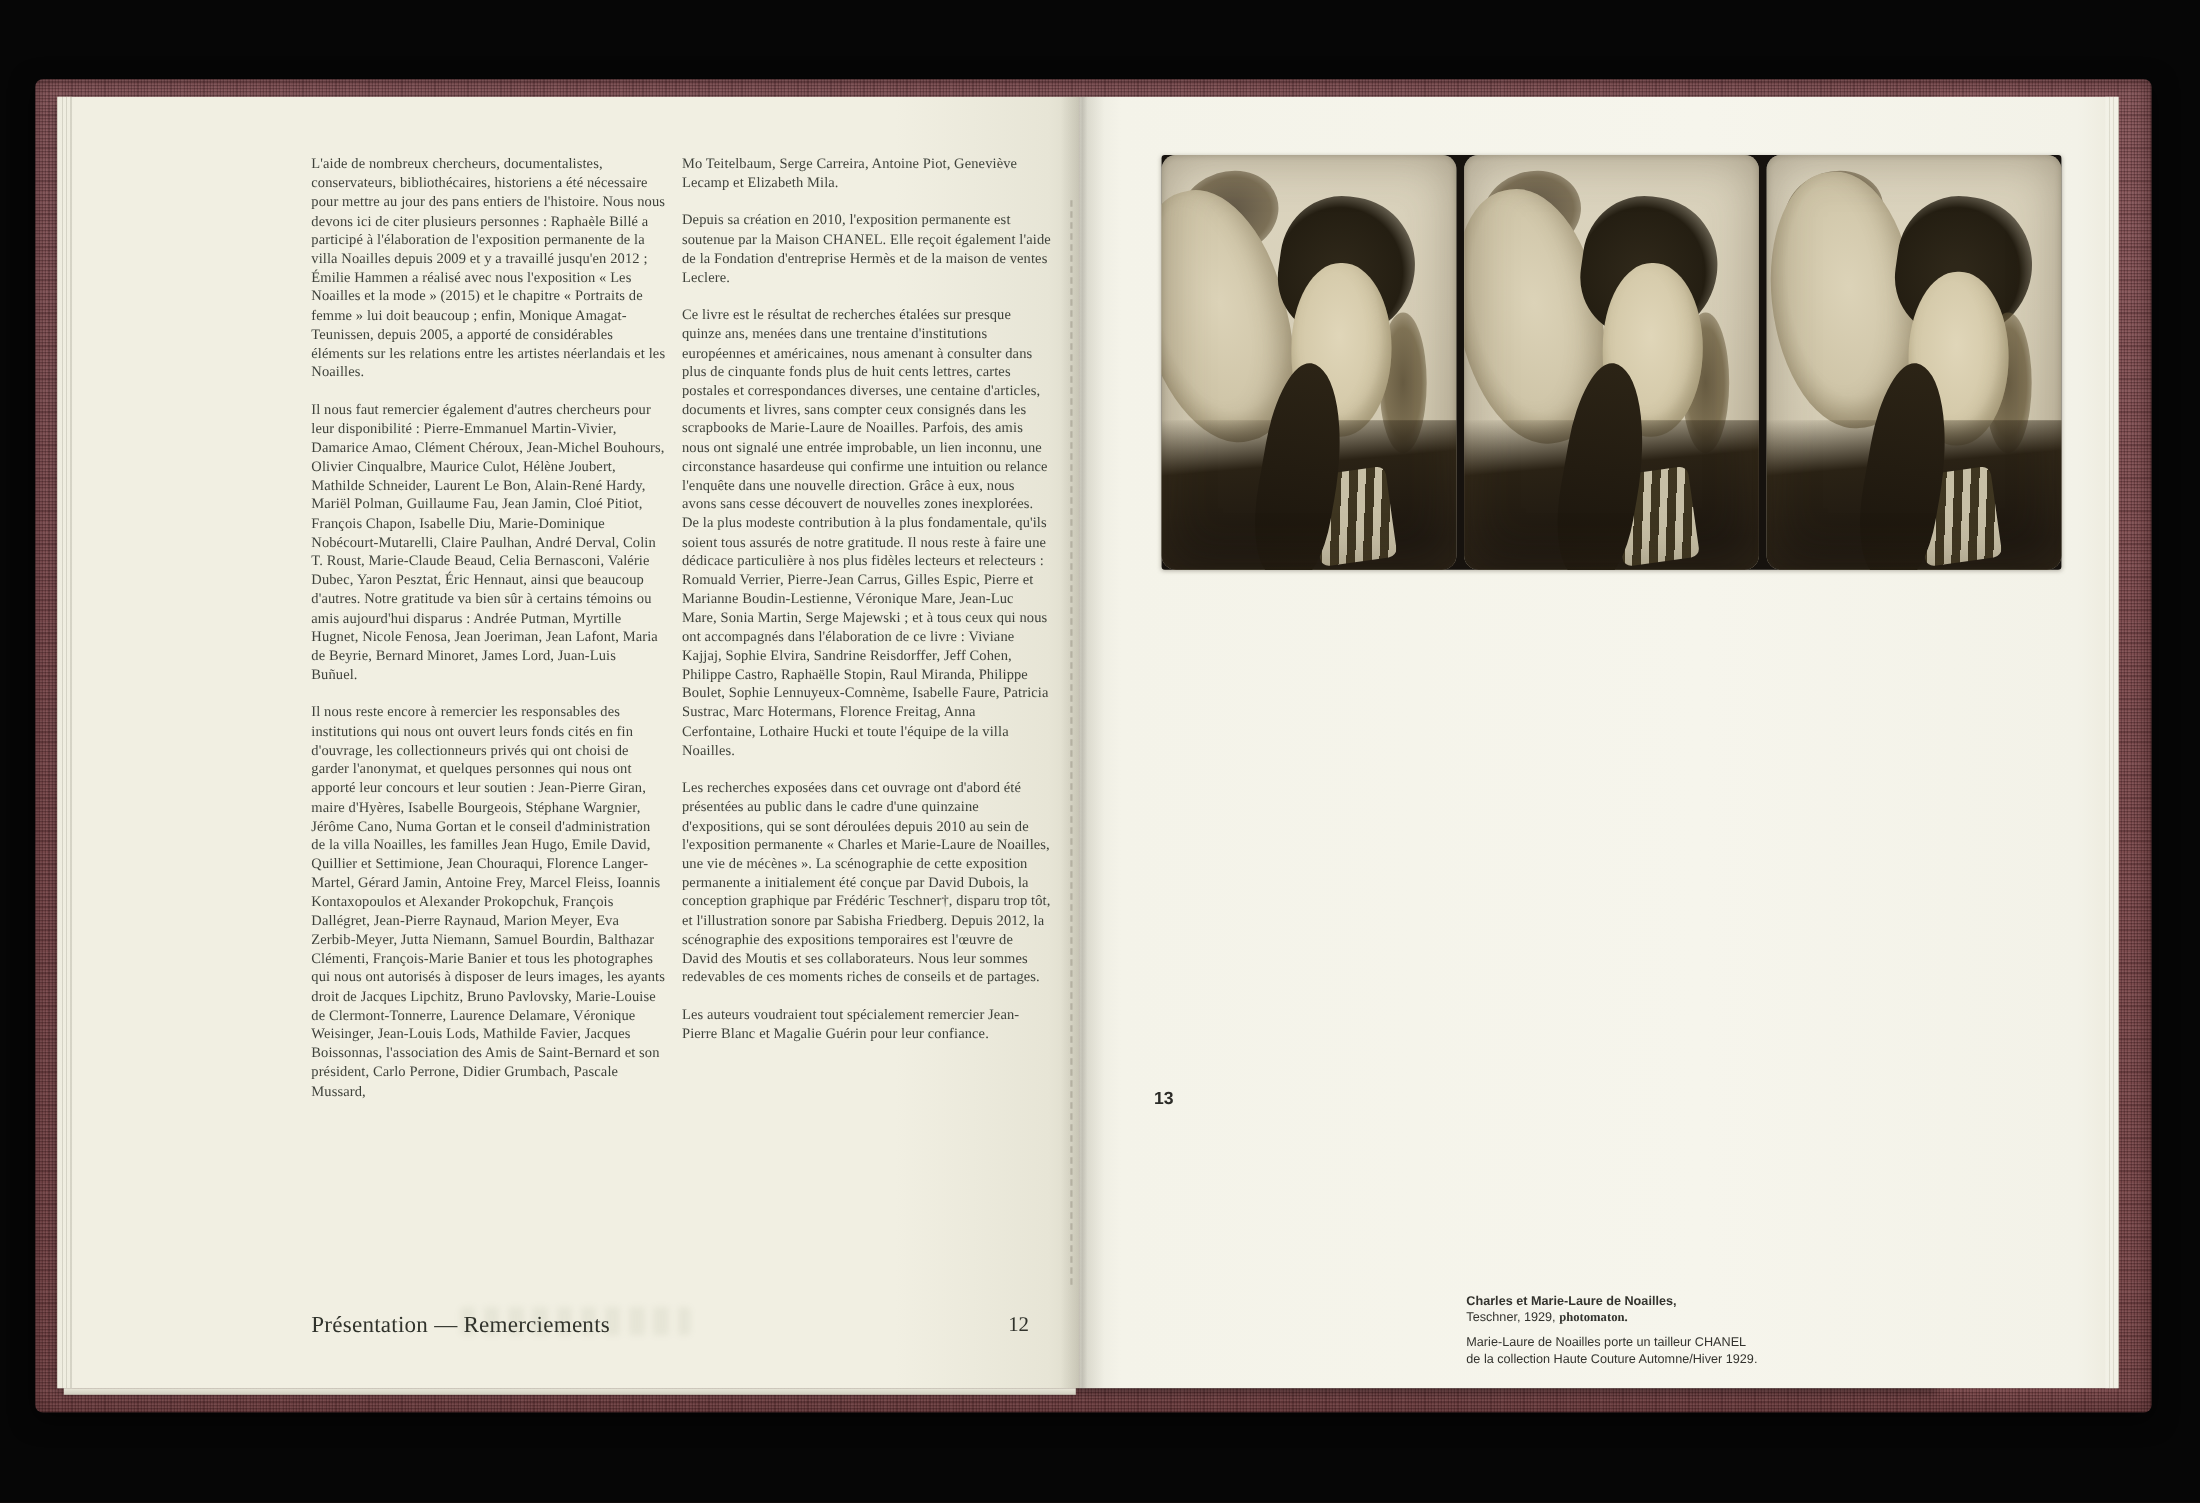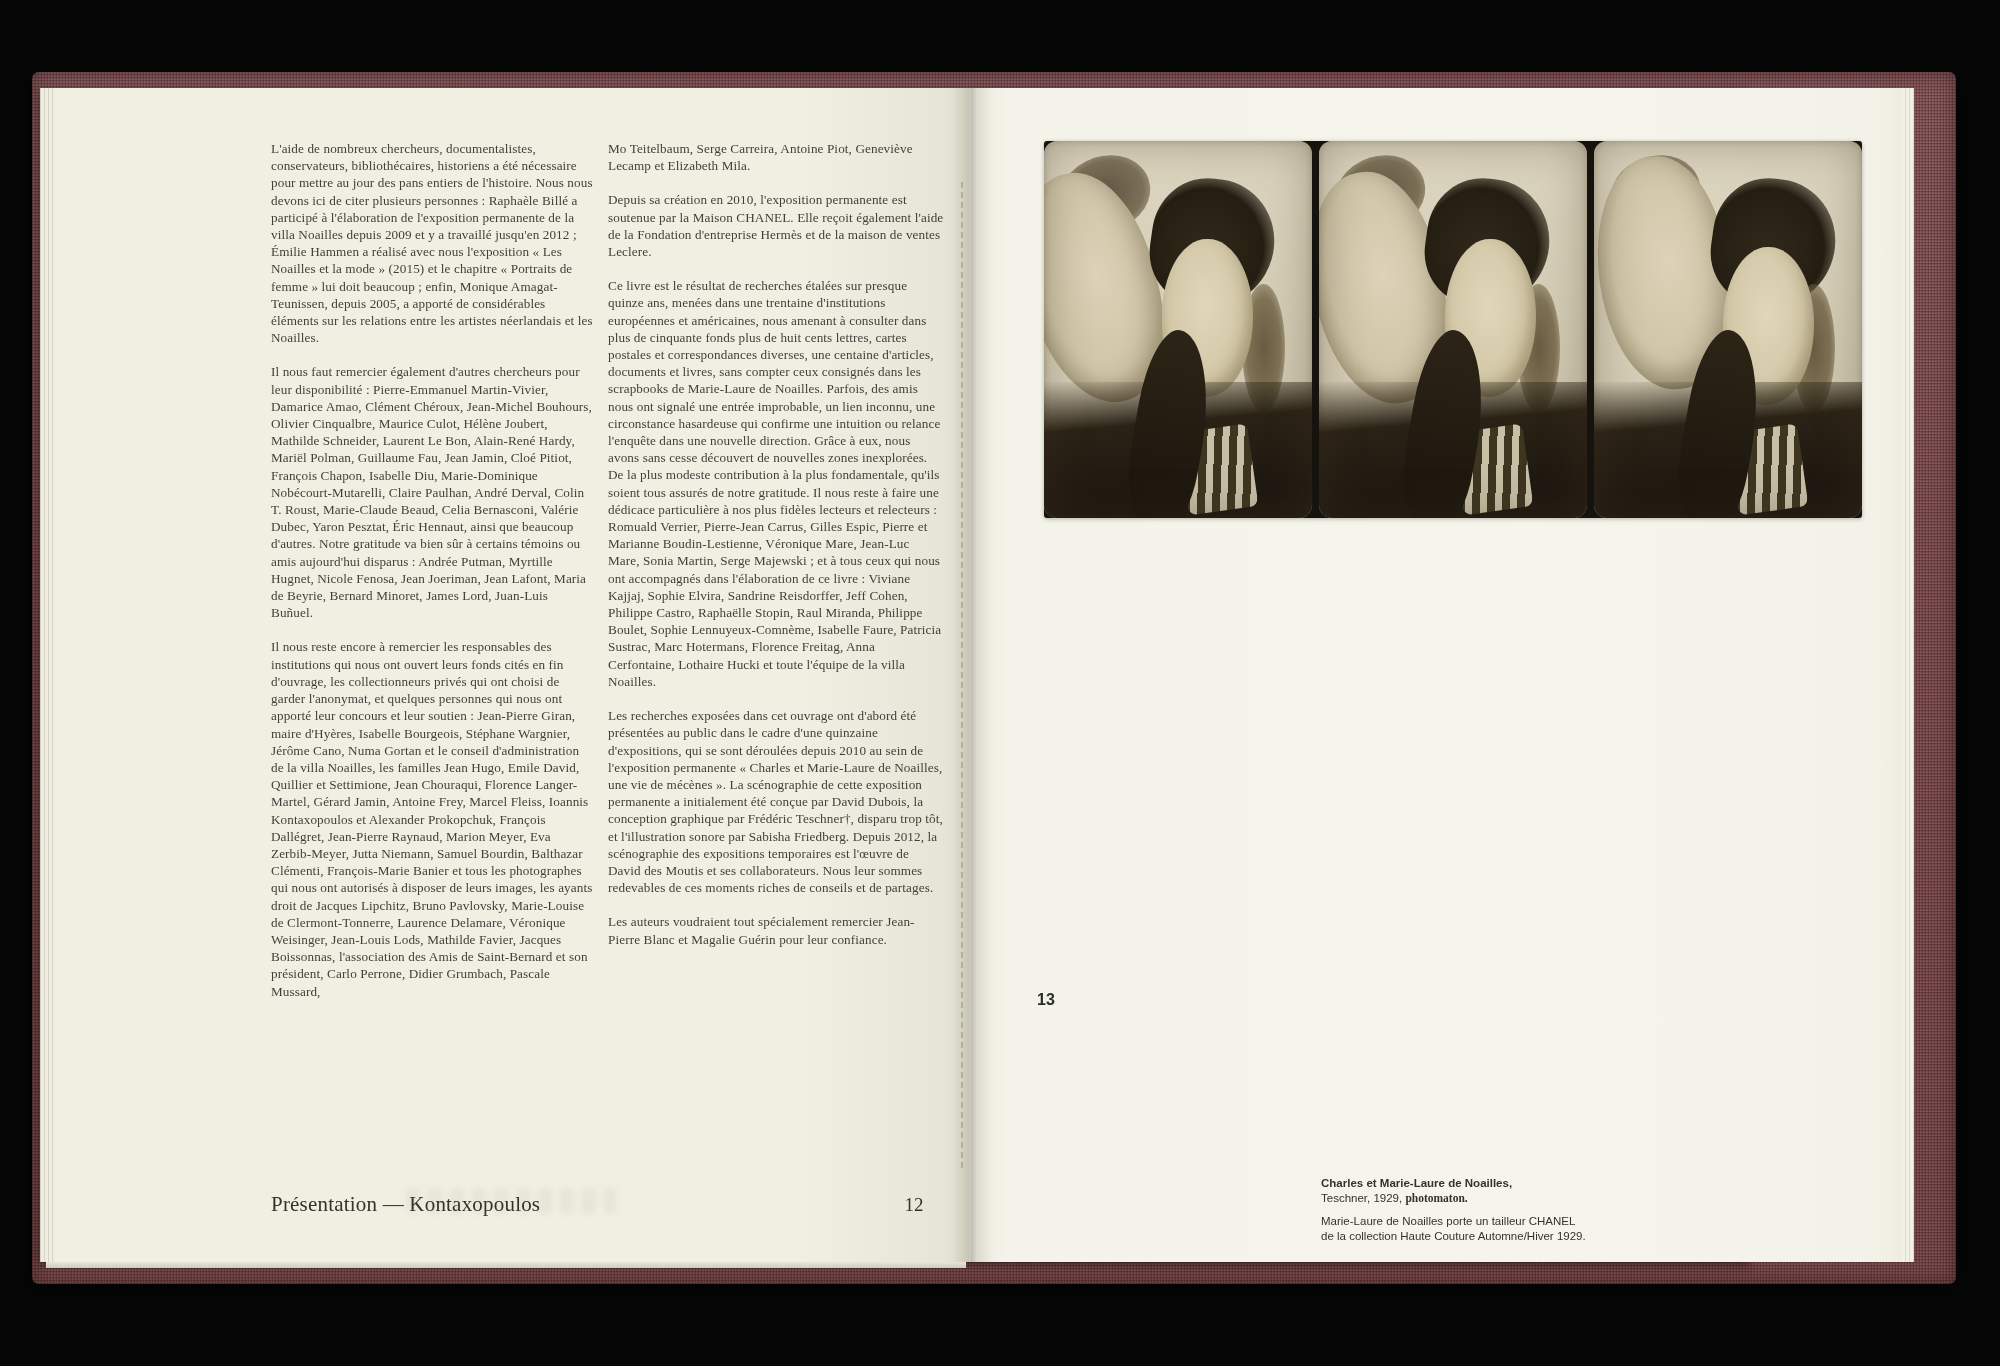--- a/index.html
+++ b/index.html
@@ -7,21 +7,21 @@
           font-family:"Liberation Serif", serif;}
   
   .cover{position:absolute;left:32px;top:72px;width:1924px;height:1212px;border-radius:7px;
          background-color:#7d4d50;
          background-image:
            repeating-linear-gradient(0deg, rgba(30,10,12,.22) 0 1px, rgba(255,235,235,.05) 1px 2px, transparent 2px 3px),
            repeating-linear-gradient(90deg, rgba(30,10,12,.22) 0 1px, rgba(255,235,235,.04) 1px 2px, transparent 2px 3px),
            linear-gradient(175deg,#86575b 0%,#7c4b4e 45%,#744446 100%);
          box-shadow: inset 0 0 18px rgba(20,5,5,.45), 0 6px 22px rgba(0,0,0,.6);}
   
-  .pages{position:absolute;left:40px;top:88px;width:1710px;height:1174px;
+  .pages{position:absolute;left:52px;top:88px;width:1710px;height:1174px;
          box-shadow:0 3px 10px rgba(0,0,0,.45);}
   .page{position:absolute;top:0;height:100%;}
   .page-left{left:0;width:929px;
        background:linear-gradient(90deg,#e9e7da 0px,#f1efe2 14px,#f1efe2 82%,#e7e5d6 97%,#dddbcb 100%);}
   .page-right{left:929px;width:945px;
        background:linear-gradient(90deg,#e9e8dc 0%,#f4f3e9 4%,#f6f5ec 60%,#f3f2e8 96%,#eceadd 100%);}
   .edge-stack-left{position:absolute;left:0;top:0;width:14px;height:100%;
        background:repeating-linear-gradient(90deg,#cfcdbf 0 1px,#f0eee1 1px 4px);opacity:.8;}
   .edge-stack-right{position:absolute;right:0;top:0;width:12px;height:100%;
        background:repeating-linear-gradient(90deg,#f4f3e9 0 3px,#d6d4c6 3px 4px);opacity:.7;}
@@ -117,21 +117,21 @@
     <div id="col2" class="col">
         <p class="para">Mo Teitelbaum, Serge Carreira, Antoine Piot, Geneviève Lecamp et Elizabeth Mila.</p>
         <p class="para">Depuis sa création en 2010, l'exposition permanente est soutenue par la Maison CHANEL. Elle reçoit également l'aide de la Fondation d'entreprise Hermès et de la maison de ventes Leclere.</p>
         <p class="para">Ce livre est le résultat de recherches étalées sur presque quinze ans, menées dans une trentaine d'institutions européennes et américaines, nous amenant à consulter dans plus de cinquante fonds plus de huit cents lettres, cartes postales et correspondances diverses, une centaine d'articles, documents et livres, sans compter ceux consignés dans les scrapbooks de Marie-Laure de Noailles. Parfois, des amis nous ont signalé une entrée improbable, un lien inconnu, une circonstance hasardeuse qui confirme une intuition ou relance l'enquête dans une nouvelle direction. Grâce à eux, nous avons sans cesse découvert de nouvelles zones inexplorées. De la plus modeste contribution à la plus fondamentale, qu'ils soient tous assurés de notre gratitude. Il nous reste à faire une dédicace particulière à nos plus fidèles lecteurs et relecteurs : Romuald Verrier, Pierre-Jean Carrus, Gilles Espic, Pierre et Marianne Boudin-Lestienne, Véronique Mare, Jean-Luc Mare, Sonia Martin, Serge Majewski ; et à tous ceux qui nous ont accompagnés dans l'élaboration de ce livre : Viviane Kajjaj, Sophie Elvira, Sandrine Reisdorffer, Jeff Cohen, Philippe Castro, Raphaëlle Stopin, Raul Miranda, Philippe Boulet, Sophie Lennuyeux-Comnème, Isabelle Faure, Patricia Sustrac, Marc Hotermans, Florence Freitag, Anna Cerfontaine, Lothaire Hucki et toute l'équipe de la villa Noailles.</p>
         <p class="para">Les recherches exposées dans cet ouvrage ont d'abord été présentées au public dans le cadre d'une quinzaine d'expositions, qui se sont déroulées depuis 2010 au sein de l'exposition permanente « Charles et Marie-Laure de Noailles, une vie de mécènes ». La scénographie de cette exposition permanente a initialement été conçue par David Dubois, la conception graphique par Frédéric Teschner†, disparu trop tôt, et l'illustration sonore par Sabisha Friedberg. Depuis 2012, la scénographie des expositions temporaires est l'œuvre de David des Moutis et ses collaborateurs. Nous leur sommes redevables de ces moments riches de conseils et de partages.</p>
         <p class="para">Les auteurs voudraient tout spécialement remercier Jean-Pierre Blanc et Magalie Guérin pour leur confiance.</p>
       </div>
 
     <div class="ghost"></div>
 
-    <div class="footer-title">Présentation — Kontaxopoulos</div>
+    <div class="footer-title">Présentation — Remerciements</div>
     <div class="folio-left">12</div>
 
     <div class="strip">
       <div class="frame f1">
         <div class="man-hair"></div>
         <div class="man-head"></div>
         <div class="woman-hat"></div>
         <div class="woman-hairside"></div>
         <div class="woman-face"></div>
         <div class="body-mass"></div>

